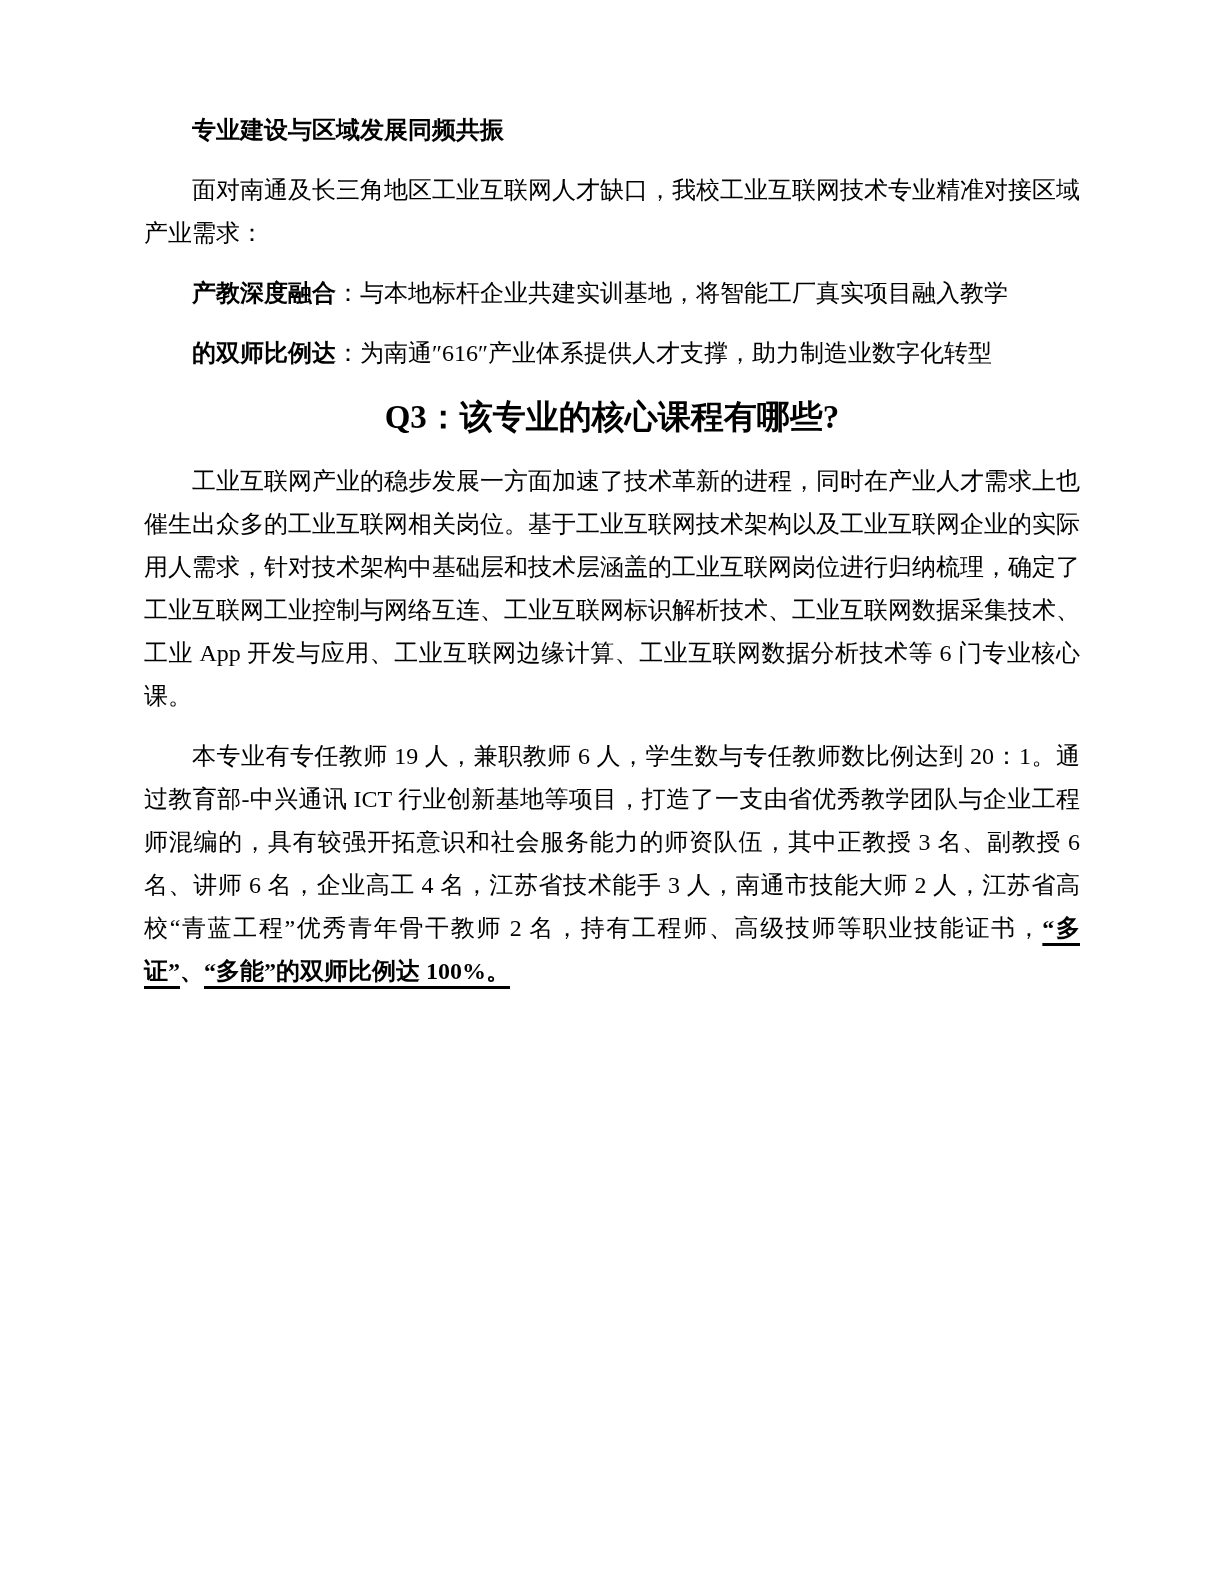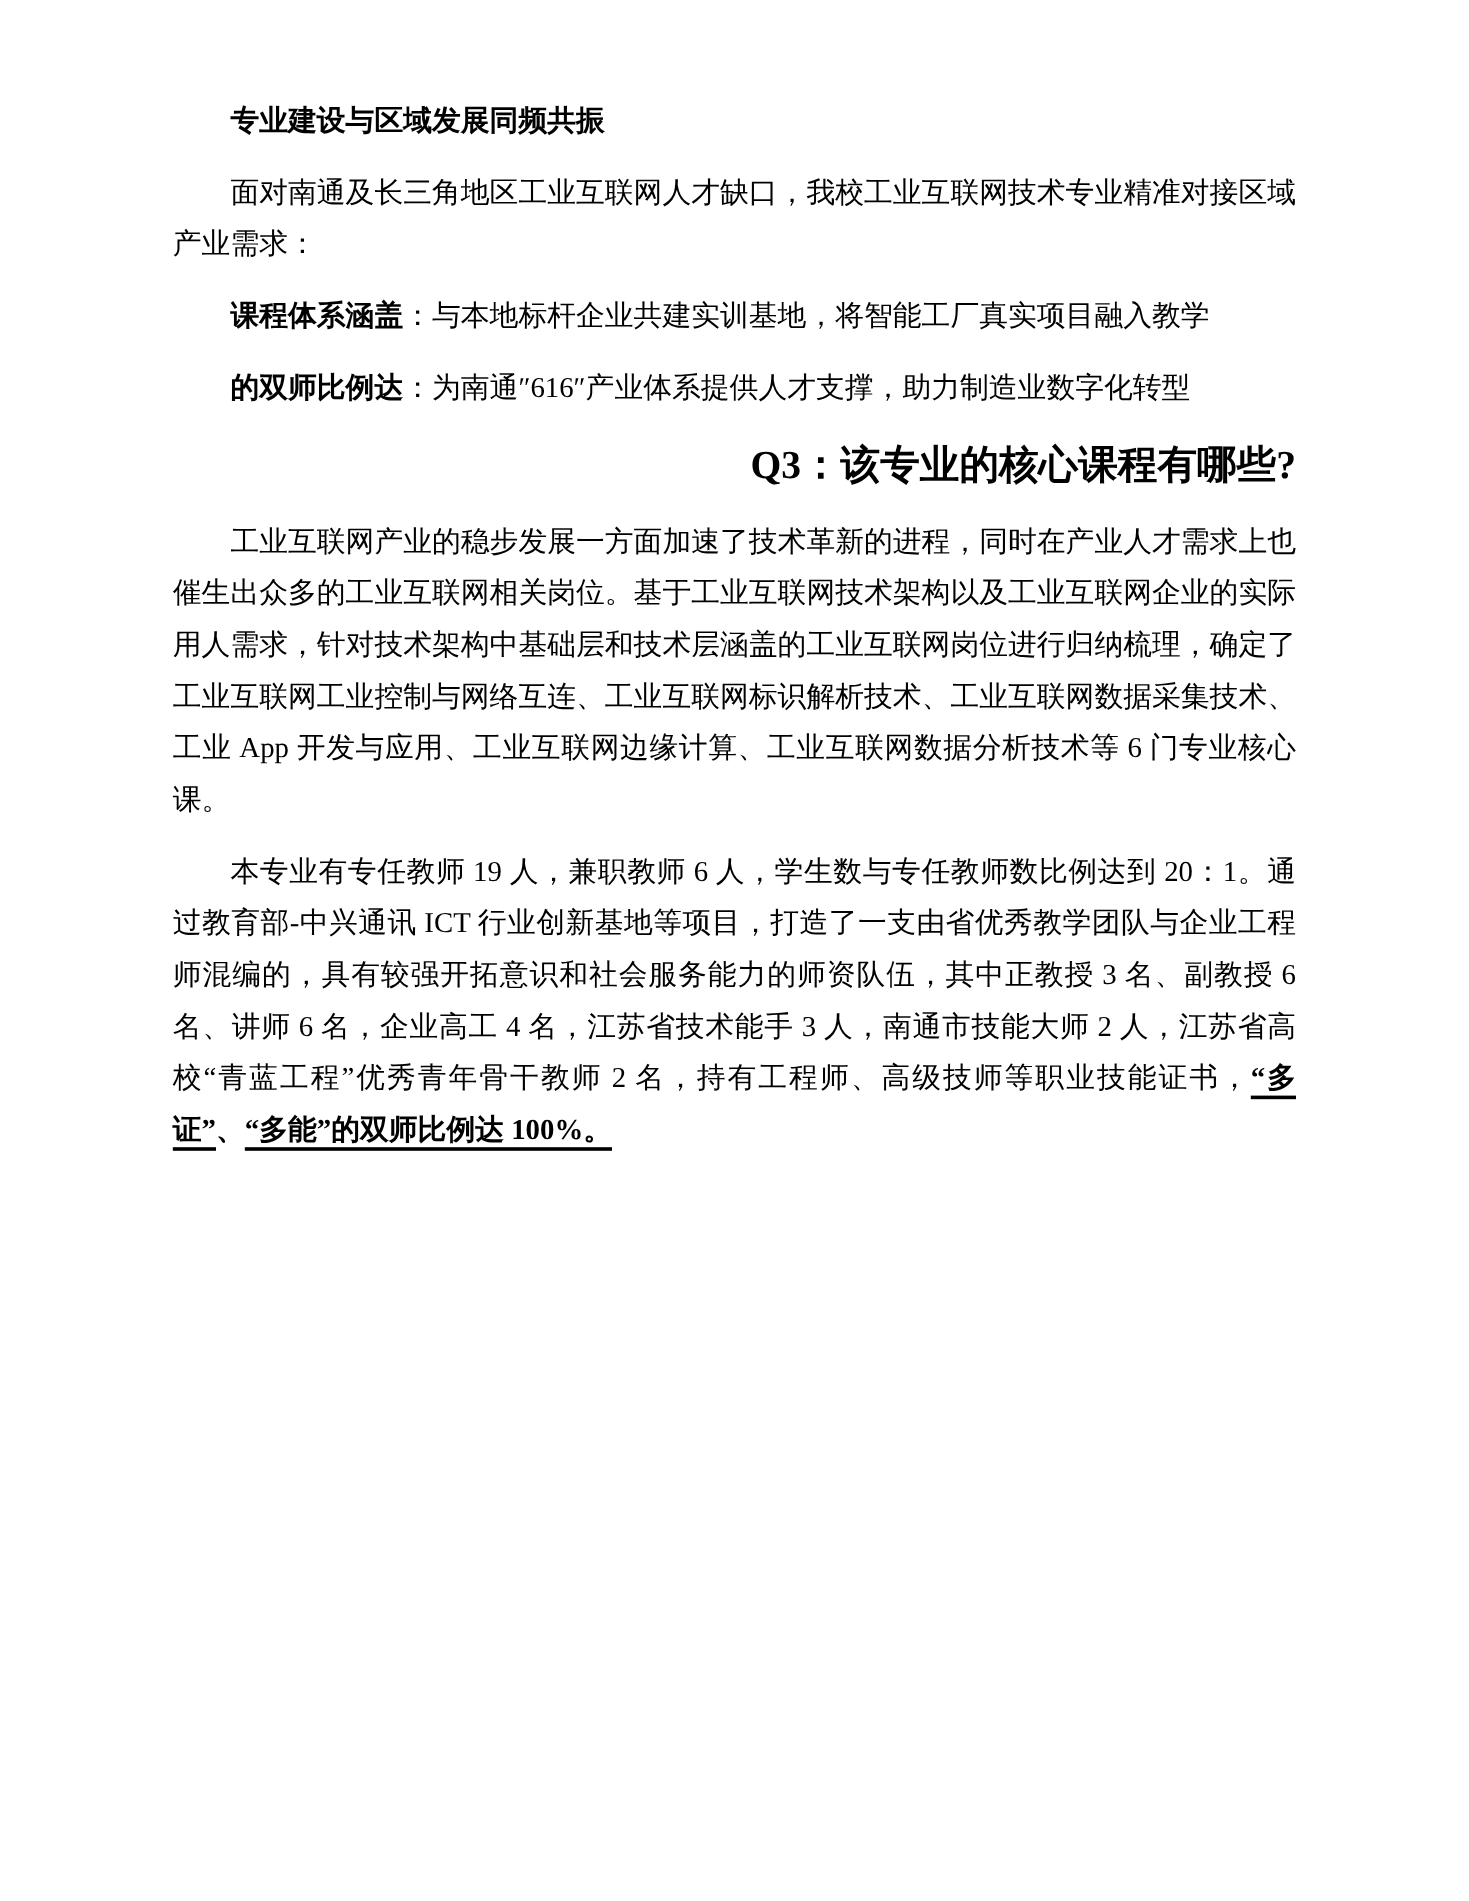--- a/index.html
+++ b/index.html
@@ -11,21 +11,21 @@
     width: 1224px;
     height: 1584px;
     overflow: hidden;
     font-family: "Liberation Serif", "DejaVu Serif", serif;
     color: #000000;
   }
   .page {
     box-sizing: border-box;
     width: 1224px;
     height: 1584px;
-    padding: 80px 144px 0 144px;
+    padding: 109px 144px 0 144px;
     background: #ffffff;
   }
   p.para {
     margin: 0 0 17px 0;
     font-size: 24px;
     line-height: 43px;
     text-align: justify;
     text-indent: 48px;
     word-break: break-all;
   }
@@ -40,34 +40,34 @@
     text-decoration: underline;
     text-decoration-thickness: 3px;
     text-underline-offset: 7px;
   }
   h2.qa-heading {
     margin: 0 0 18px 0;
     font-size: 33px;
     line-height: 50px;
     font-weight: 700;
     text-indent: 0;
-    text-align: right;
+    text-align: center;
   }
 </style>
 </head>
 <body>
 
 <div class="page">
 
   <p class="para bold-sans"><span>专业建设与区域发展同频共振</span></p>
 
   <p class="para"><span>面对南通及长三角地区工业互联网人才缺口，我校工业互联网技术专业精准对接区域产业需求：</span></p>
 
 
-  <p class="para"><span class="bold-sans">课程体系涵盖</span><span>：</span><span>与本地标杆企业共建实训基地，将智能工厂真实项目融入教学</span></p>
+  <p class="para"><span class="bold-sans">产教深度融合</span><span>：</span><span>与本地标杆企业共建实训基地，将智能工厂真实项目融入教学</span></p>
 
 
   <p class="para"><span class="bold-sans">的双师比例达</span><span>：</span><span>为南通″616″产业体系提供人才支撑，助力制造业数字化转型</span></p>
 
 
   <h2 class="qa-heading">Q3：该专业的核心课程有哪些?</h2>
 
   <p class="para"><span>工业互联网产业的稳步发展一方面加速了技术革新的进程，同时在产业人才需求上也催生出众多的工业互联网相关岗位。基于工业互联网技术架构以及工业互联网企业的实际用人需求，针对技术架构中基础层和技术层涵盖的工业互联网岗位进行归纳梳理，确定了工业互联网工业控制与网络互连、工业互联网标识解析技术、工业互联网数据采集技术、工业 App 开发与应用、工业互联网边缘计算、工业互联网数据分析技术等 6 门专业核心课。</span></p>
 
 

